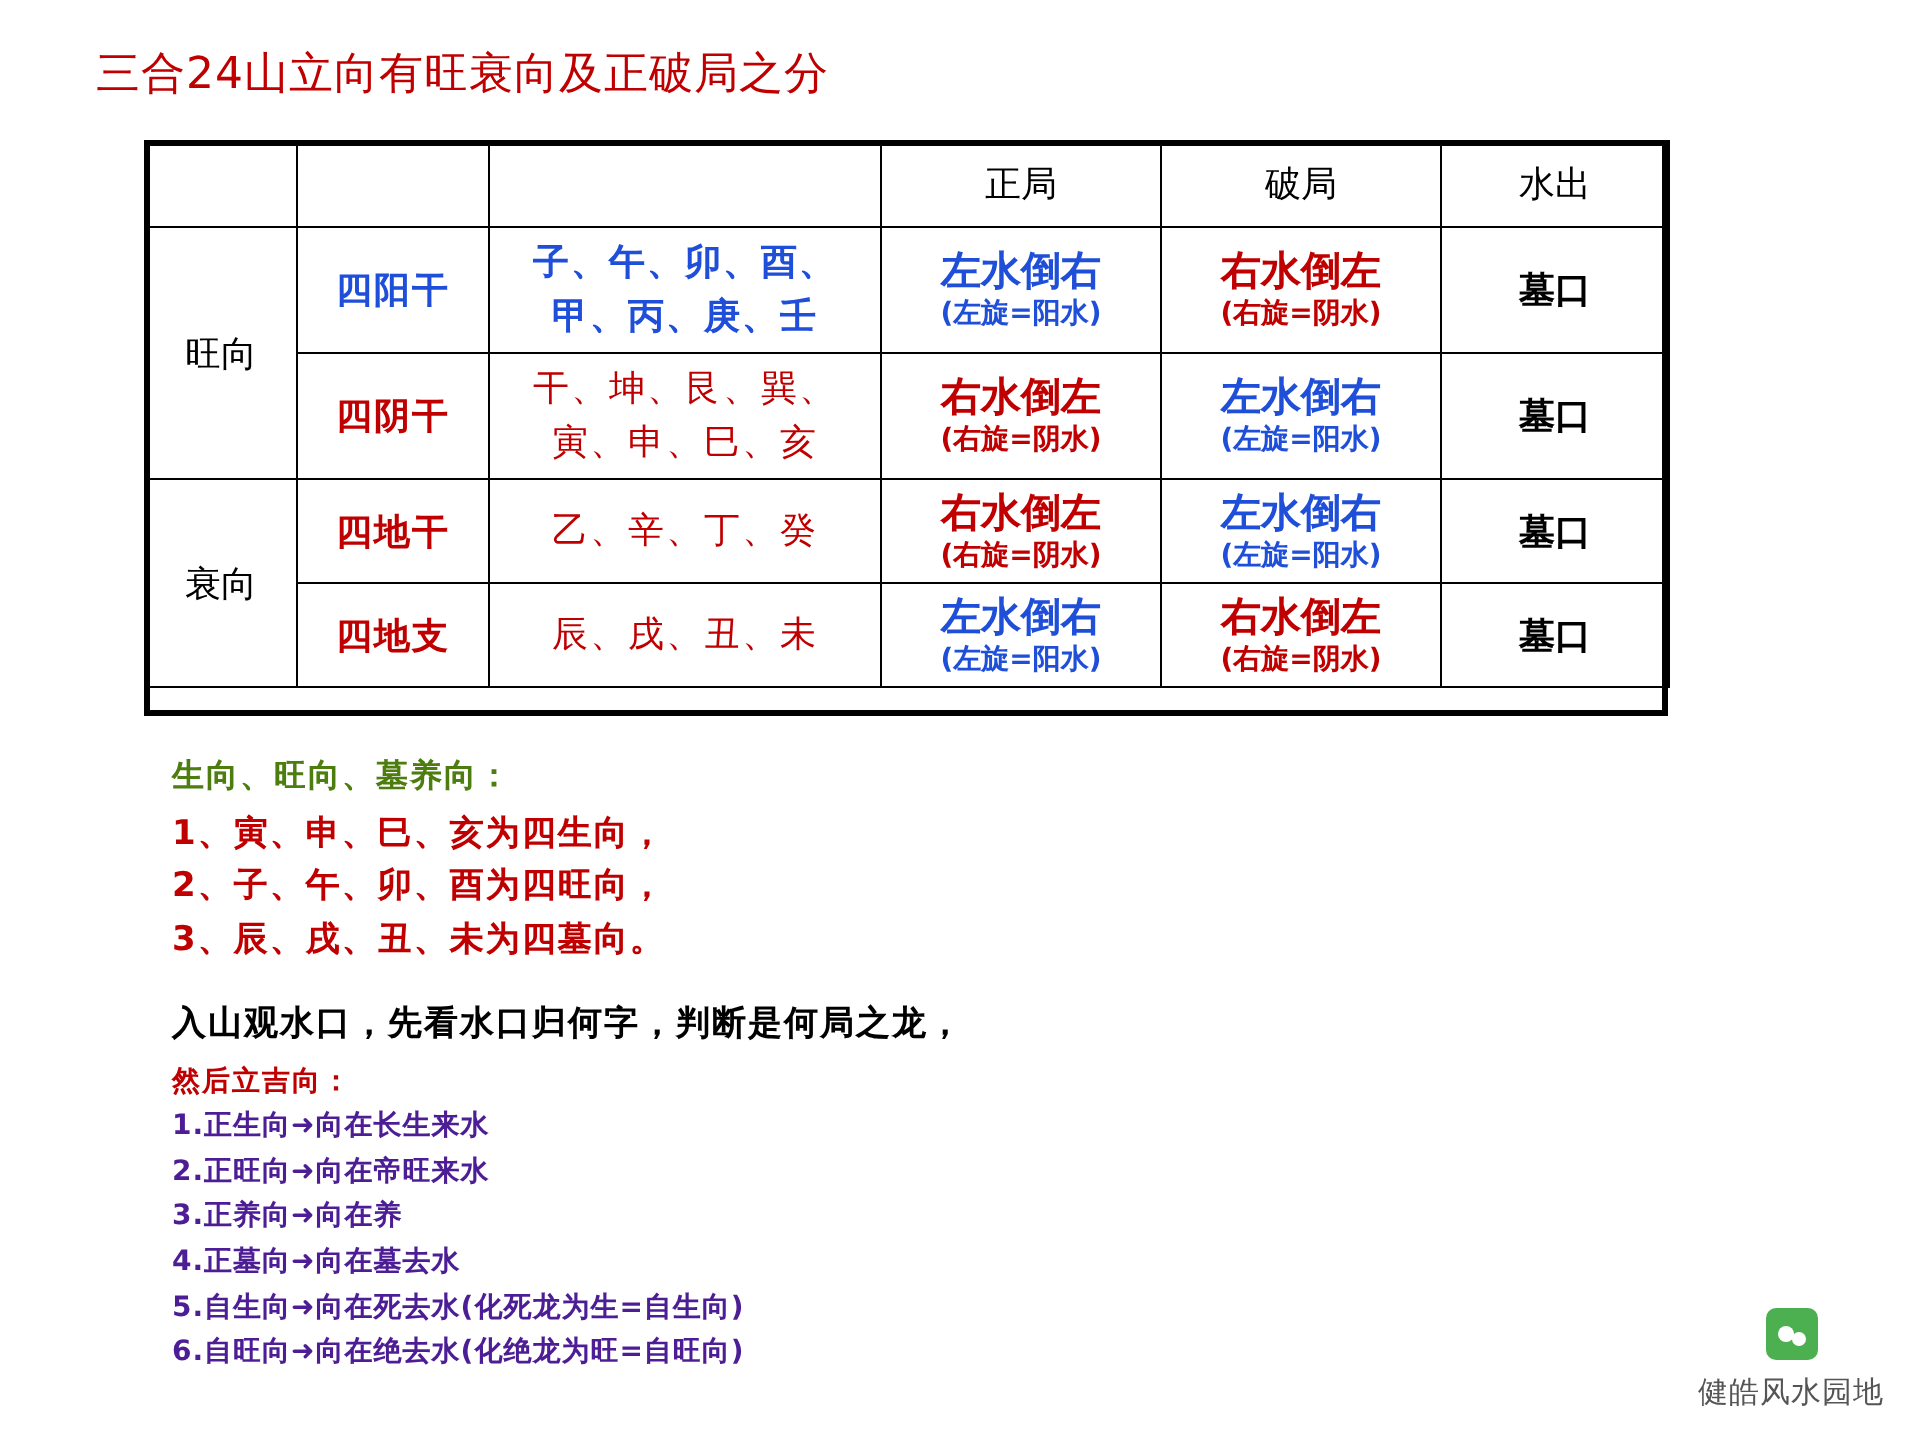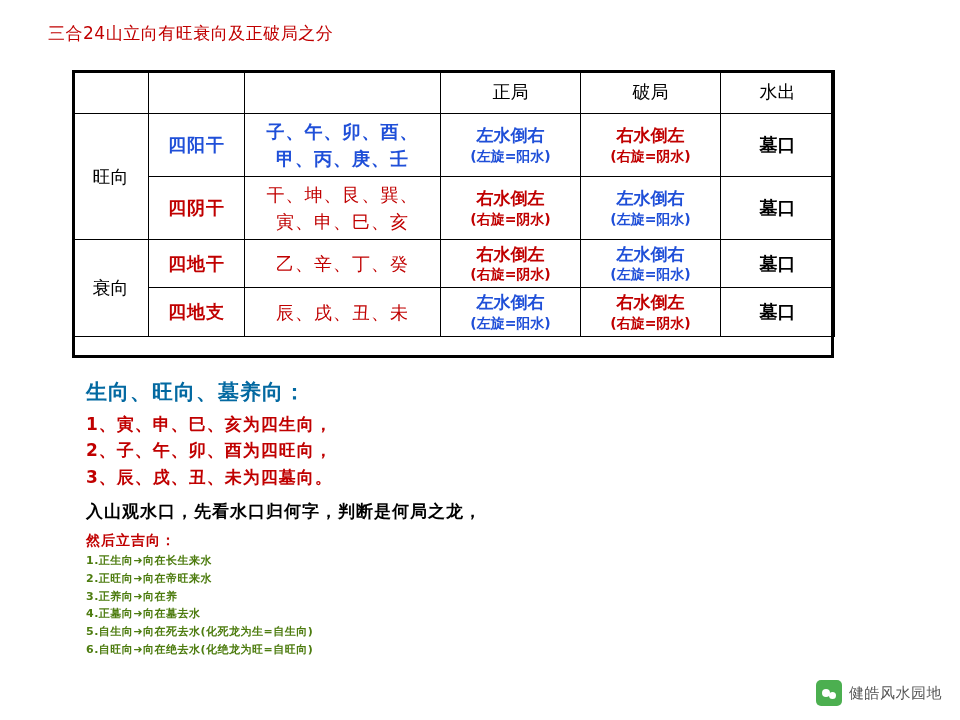--- a/index.html
+++ b/index.html
@@ -11,21 +11,21 @@
     height: 720px;
     background: #ffffff;
     font-family: "DejaVu Sans", "Liberation Sans", sans-serif;
     overflow: hidden;
     position: relative;
   }
   .page-title {
     position: absolute;
     left: 48px;
     top: 22px;
-    font-size: 17px;
+    font-size: 22px;
     color: #c00000;
     font-weight: 400;
     letter-spacing: 0.5px;
     white-space: nowrap;
   }
   table.main-table {
     position: absolute;
     left: 72px;
     top: 70px;
     width: 762px;
@@ -92,43 +92,43 @@
   }
   .cell-blue {
     color: #1f4fd8;
     font-weight: 700;
   }
   .cell-red {
     color: #c00000;
     font-weight: 700;
   }
   .cell-main {
-    font-size: 17px;
+    font-size: 20px;
     line-height: 1.25;
     display: block;
   }
   .cell-sub {
     font-size: 14px;
     line-height: 1.3;
     display: block;
   }
   .shui-out {
     font-size: 18px;
     color: #000000;
     font-weight: 700;
   }
   .notes {
     position: absolute;
     left: 86px;
     top: 378px;
     width: 700px;
   }
   .notes-head {
-    font-size: 21px;
-    color: #0369a1;
+    font-size: 16px;
+    color: #4d7c0f;
     font-weight: 700;
     margin-bottom: 5px;
     letter-spacing: 1px;
   }
   .notes-line {
     font-size: 17px;
     color: #c00000;
     font-weight: 700;
     line-height: 1.55;
     letter-spacing: 1px;
@@ -151,34 +151,35 @@
     font-weight: 700;
     letter-spacing: 1px;
   }
   .list-block {
     position: absolute;
     left: 86px;
     top: 552px;
     width: 640px;
   }
   .list-item {
-    font-size: 11px;
-    color: #4d7c0f;
+    font-size: 14px;
+    color: #4c1d95;
     font-weight: 700;
     line-height: 1.62;
     letter-spacing: 0.5px;
     white-space: nowrap;
   }
   .wm {
     position: absolute;
     right: 18px;
     bottom: 14px;
     display: flex;
     align-items: center;
     gap: 7px;
+    flex-direction: column;
   }
   .wm-icon {
     width: 26px;
     height: 26px;
     border-radius: 5px;
     background: #4caf50;
     position: relative;
     flex: 0 0 auto;
   }
   .wm-icon::before {

